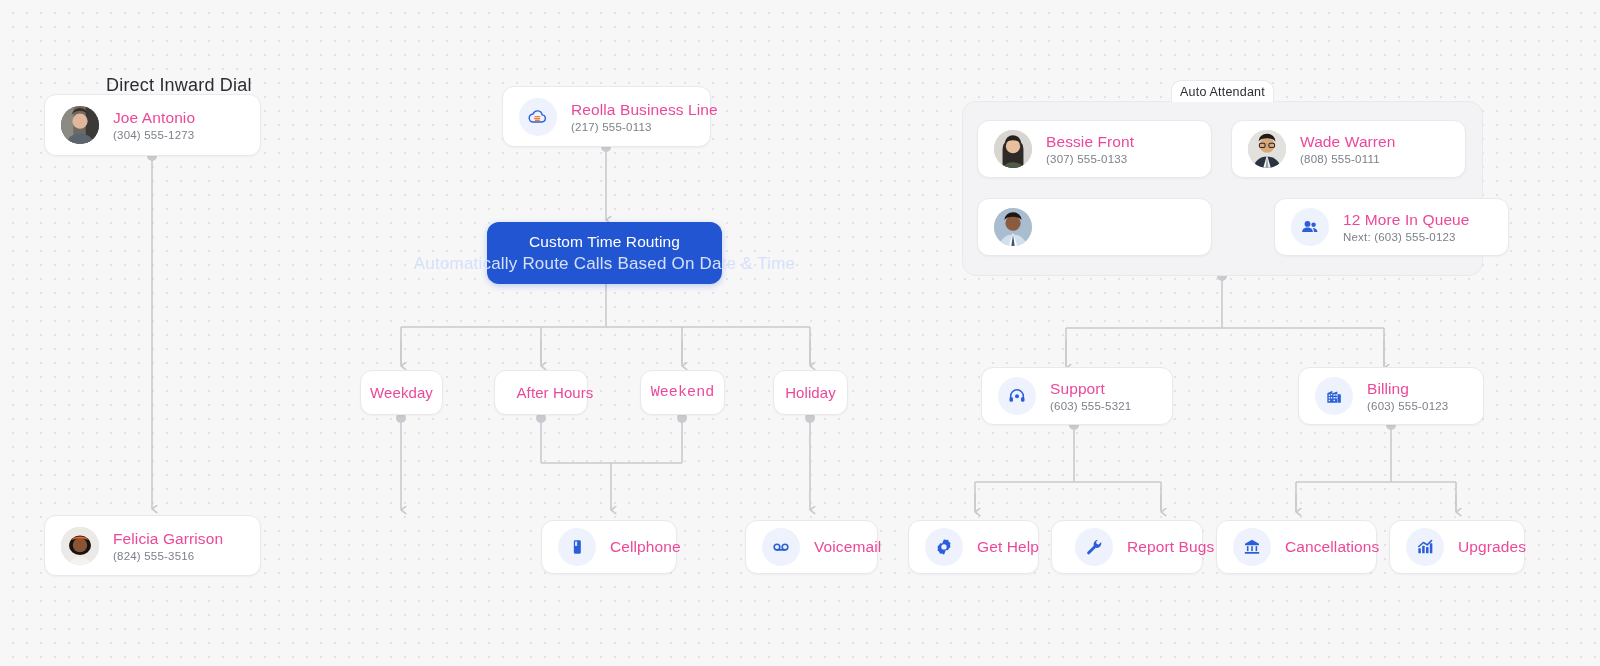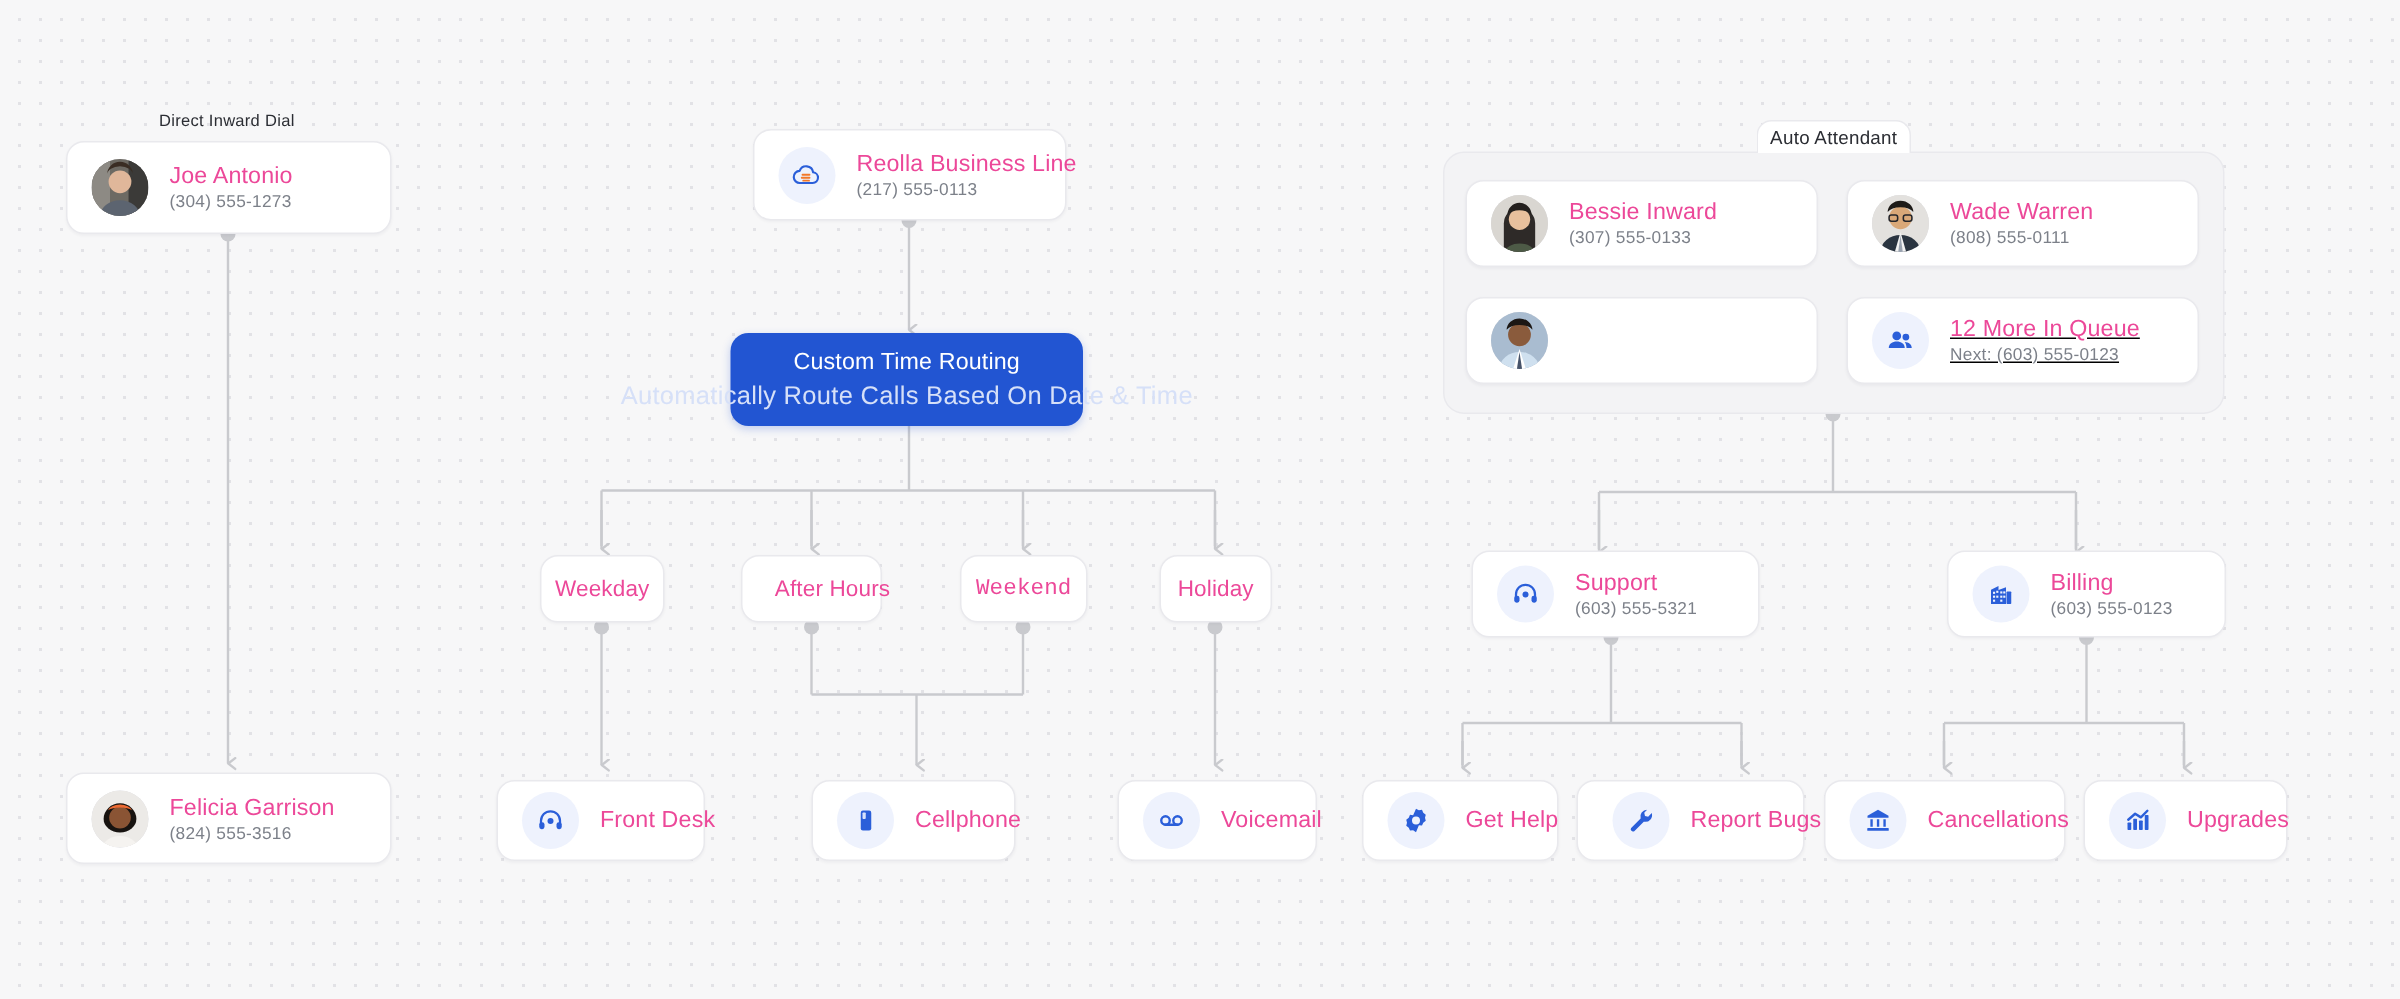--- a/index.html
+++ b/index.html
@@ -80,21 +80,21 @@
     position: absolute;
     background: #ffffff;
     border: 1px solid #e9e9ed;
     border-bottom: none;
     border-radius: 10px 10px 0 0;
     display: flex; align-items: center; justify-content: center;
     font-size: 12.5px; color: #2b2d33; letter-spacing: .2px;
   }
   .free-label {
     position: absolute;
-    font-size: 11px; color: #2b2d33; letter-spacing: .2px;
+    font-size: 18px; color: #2b2d33; letter-spacing: .2px;
     white-space: nowrap;
   }
 </style>
 </head>
 <body>
 
 <div id="canvas">
 
   <svg id="wires" viewBox="0 0 1600 666">
     <defs>
@@ -194,21 +194,21 @@
     <div class="avatar">
       <svg viewBox="0 0 40 40">
           <rect width="40" height="40" fill="#d9d6d1"></rect>
         <path d="M9 40 V20 a11 11 0 0 1 22 0 V40z" fill="#2e2a28"></path>
         <circle cx="20" cy="17" r="7.5" fill="#e8c09d"></circle>
         <path d="M11.5 14 a8.5 8.5 0 0 1 17 0 a10 7 0 0 0 -17 0z" fill="#24201e"></path>
         <path d="M9 40 a12 10 0 0 1 22 0z" fill="#4d5a46"></path>
       </svg>
     </div>
     <div class="txt">
-      <div class="ttl">Bessie Inward</div>
+      <div class="ttl">Bessie Front</div>
       <div class="sub">(307) 555-0133</div>
     </div>
   </div>
 
   <div class="node with-avatar" style="left:1231px; top:120px; width:235px; height:58px;">
     <div class="avatar">
       <svg viewBox="0 0 40 40">
           <rect width="40" height="40" fill="#e3e1de"></rect>
         <circle cx="20" cy="16" r="8" fill="#d9a878"></circle>
         <path d="M11 12 a9 8 0 0 1 18 0 a10 6 0 0 0 -18 0z" fill="#1e1b18"></path>
@@ -231,21 +231,21 @@
           <rect width="40" height="40" fill="#a9bcd0"></rect>
         <circle cx="20" cy="16" r="8" fill="#8a5b3c"></circle>
         <path d="M11 12.5 a9 8 0 0 1 18 0 a10 6 0 0 0 -18 0z" fill="#1c1714"></path>
         <path d="M6 40 a14 12 0 0 1 28 0z" fill="#cfe0ef"></path>
         <path d="M20 26 l4.5 14 h-9z" fill="#ffffff"></path>
         <path d="M20 28 l1.8 12 h-3.6z" fill="#46536a"></path>
       </svg>
     </div>
   </div>
 
-  <div class="node with-avatar" style="left:1231px; top:198px; width:235px; height:58px;text-decoration:underline;">
+  <div class="node with-avatar" style="left:1274px; top:198px; width:235px; height:58px;">
     <div class="icon-badge">
       <svg viewBox="0 0 24 24" fill="#2b5fd9">
         <circle cx="9" cy="8.3" r="3.5"></circle>
         <circle cx="16.3" cy="9.2" r="2.7"></circle>
         <path d="M2.6 18c0-3.5 2.9-5.3 6.4-5.3s6.4 1.8 6.4 5.3z"></path>
         <path d="M15.4 13.1c3.2.2 5.6 1.8 5.6 4.9h-4.2c0-1.9-.5-3.5-1.4-4.9z"></path>
       </svg>
     </div>
     <div class="txt">
       <div class="ttl">12 More In Queue</div>
@@ -315,33 +315,20 @@
         <path d="M11.6 13.8 a8.6 5 0 0 1 16.8 0 a10 4 0 0 0 -16.8 0z" fill="#ec6a33"></path>
         <path d="M7 40 a13.5 11 0 0 1 26 0z" fill="#f5f3f0"></path>
       </svg>
     </div>
     <div class="txt">
       <div class="ttl">Felicia Garrison</div>
       <div class="sub">(824) 555-3516</div>
     </div>
   </div>
 
-  <div class="node with-avatar" style="left:331px; top:520px; width:139px; height:54px;">
-    <div class="icon-badge">
-      <svg viewBox="0 0 24 24" fill="none" stroke="#2b5fd9" stroke-width="1.8" stroke-linecap="round">
-        <path d="M4.4 15.4v-3.2a7.6 7.6 0 0 1 15.2 0v3.2"></path>
-        <rect x="3" y="13.3" width="4.2" height="5.6" rx="1.9" fill="#2b5fd9" stroke="none"></rect>
-        <rect x="16.8" y="13.3" width="4.2" height="5.6" rx="1.9" fill="#2b5fd9" stroke="none"></rect>
-        <circle cx="12" cy="12.4" r="2.4" fill="#2b5fd9" stroke="none"></circle>
-      </svg>
-    </div>
-    <div class="txt">
-      <div class="ttl">Front Desk</div>
-    </div>
-  </div>
 
   <div class="node with-avatar" style="left:541px; top:520px; width:136px; height:54px;">
     <div class="icon-badge">
       <svg viewBox="0 0 24 24">
         <rect x="8.2" y="4" width="8.4" height="16" rx="1.7" fill="#2b5fd9"></rect>
         <rect x="9.6" y="5.5" width="2.6" height="5.2" rx=".7" fill="#d9e3fb"></rect>
       </svg>
     </div>
     <div class="txt">
       <div class="ttl">Cellphone</div>

